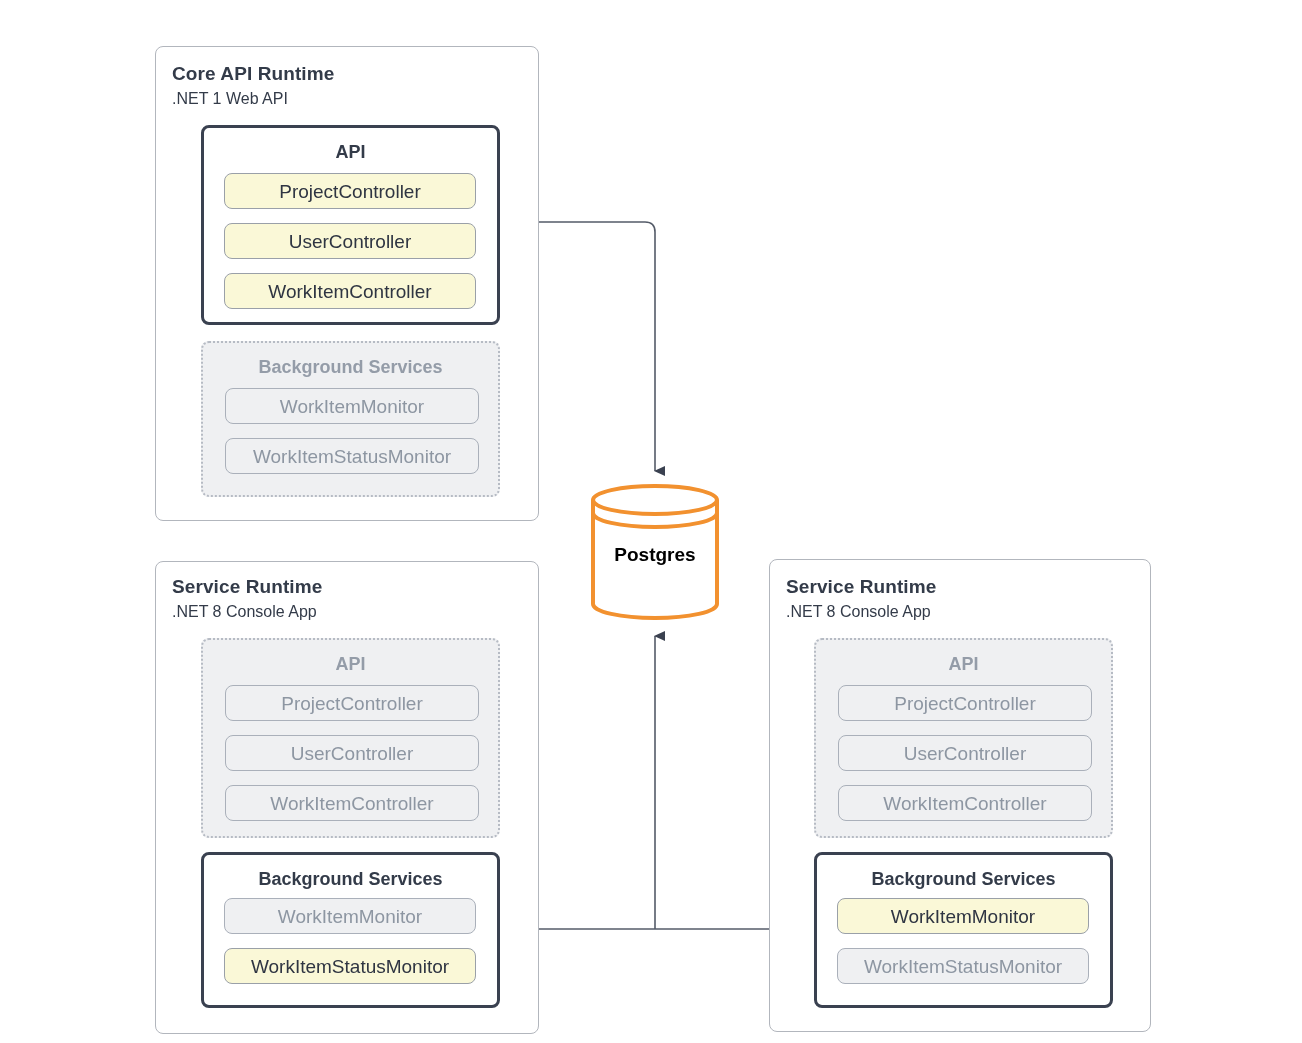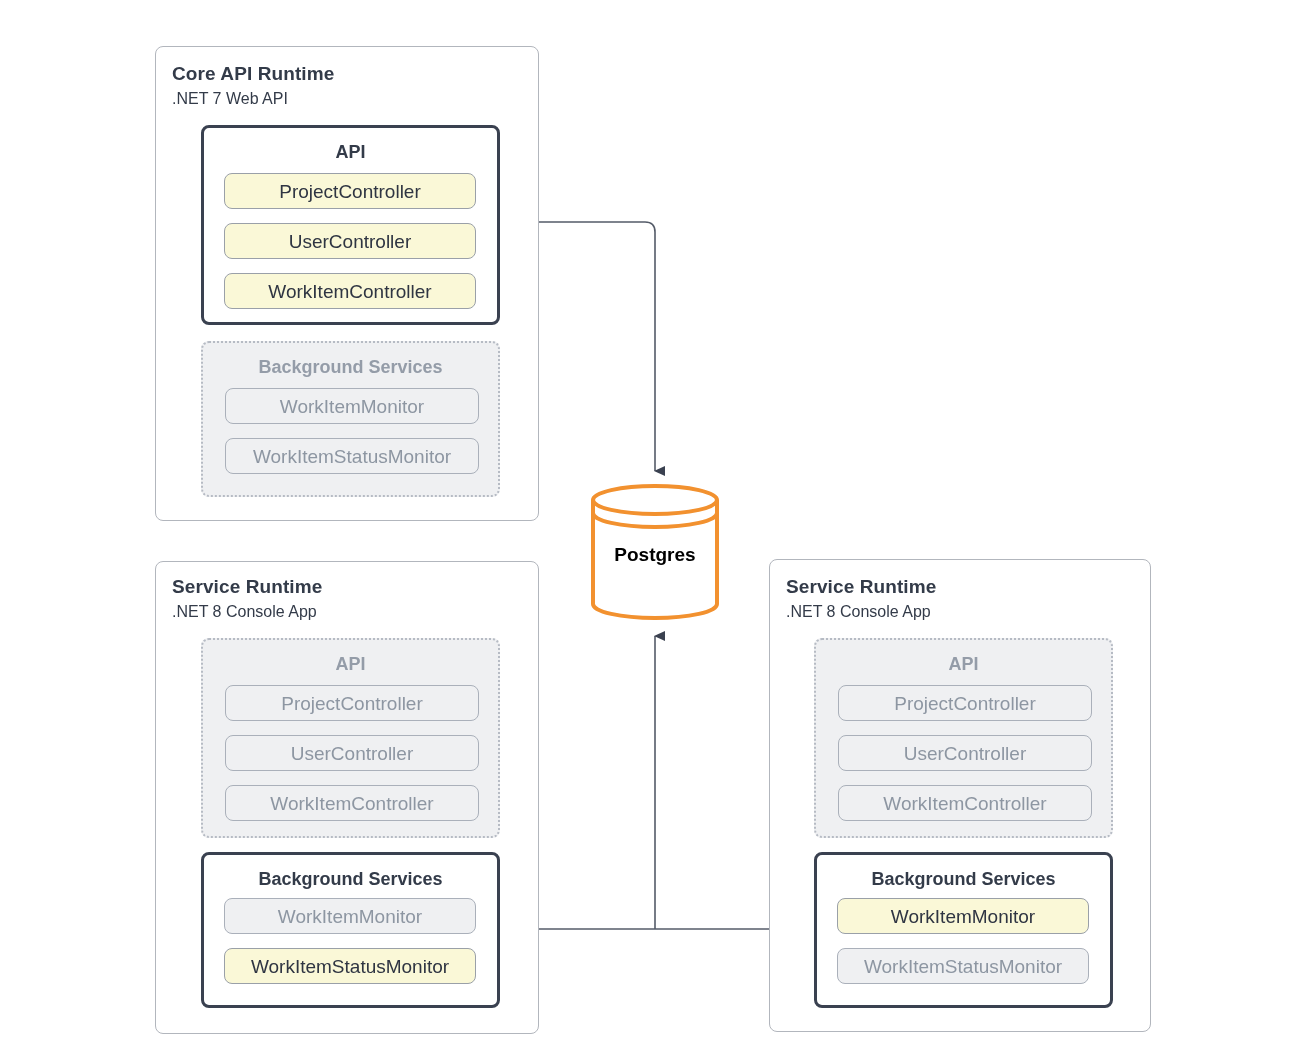--- a/index.html
+++ b/index.html
@@ -147,21 +147,21 @@
 
     <g>
       <path d="M 499,913 L 810,913" fill="none" stroke="#545b68" stroke-width="1.6" marker-start="url(#arrow-left)" marker-end="url(#arrow-right)"></path>
       <path d="M 655,913 L 655,620" fill="none" stroke="#545b68" stroke-width="1.6" marker-end="url(#arrow-up)"></path>
     </g>
   </svg>
 
   <div class="panel" style="left:155px; top:30px; width:384px; height:475px;">
 
     <div class="panel-title" style="left:16px; top:16px;">Core API Runtime</div>
-    <div class="panel-subtitle" style="left:16px; top:43px;">.NET 7 Web API</div>
+    <div class="panel-subtitle" style="left:16px; top:43px;">.NET 1 Web API</div>
 
     <div class="group active" style="left:45px; top:78px; width:299px; height:200px;">
       <div class="group-title" style="top:14px;">API</div>
       <div class="item highlight" style="left:20px; top:45px; width:252px; height:36px;">ProjectController</div>
       <div class="item highlight" style="left:20px; top:95px; width:252px; height:36px;">UserController</div>
       <div class="item highlight" style="left:20px; top:145px; width:252px; height:36px;">WorkItemController</div>
     </div>
 
     <div class="group inactive" style="left:45px; top:294px; width:299px; height:156px;">
       <div class="group-title" style="top:14px;">Background Services</div>

